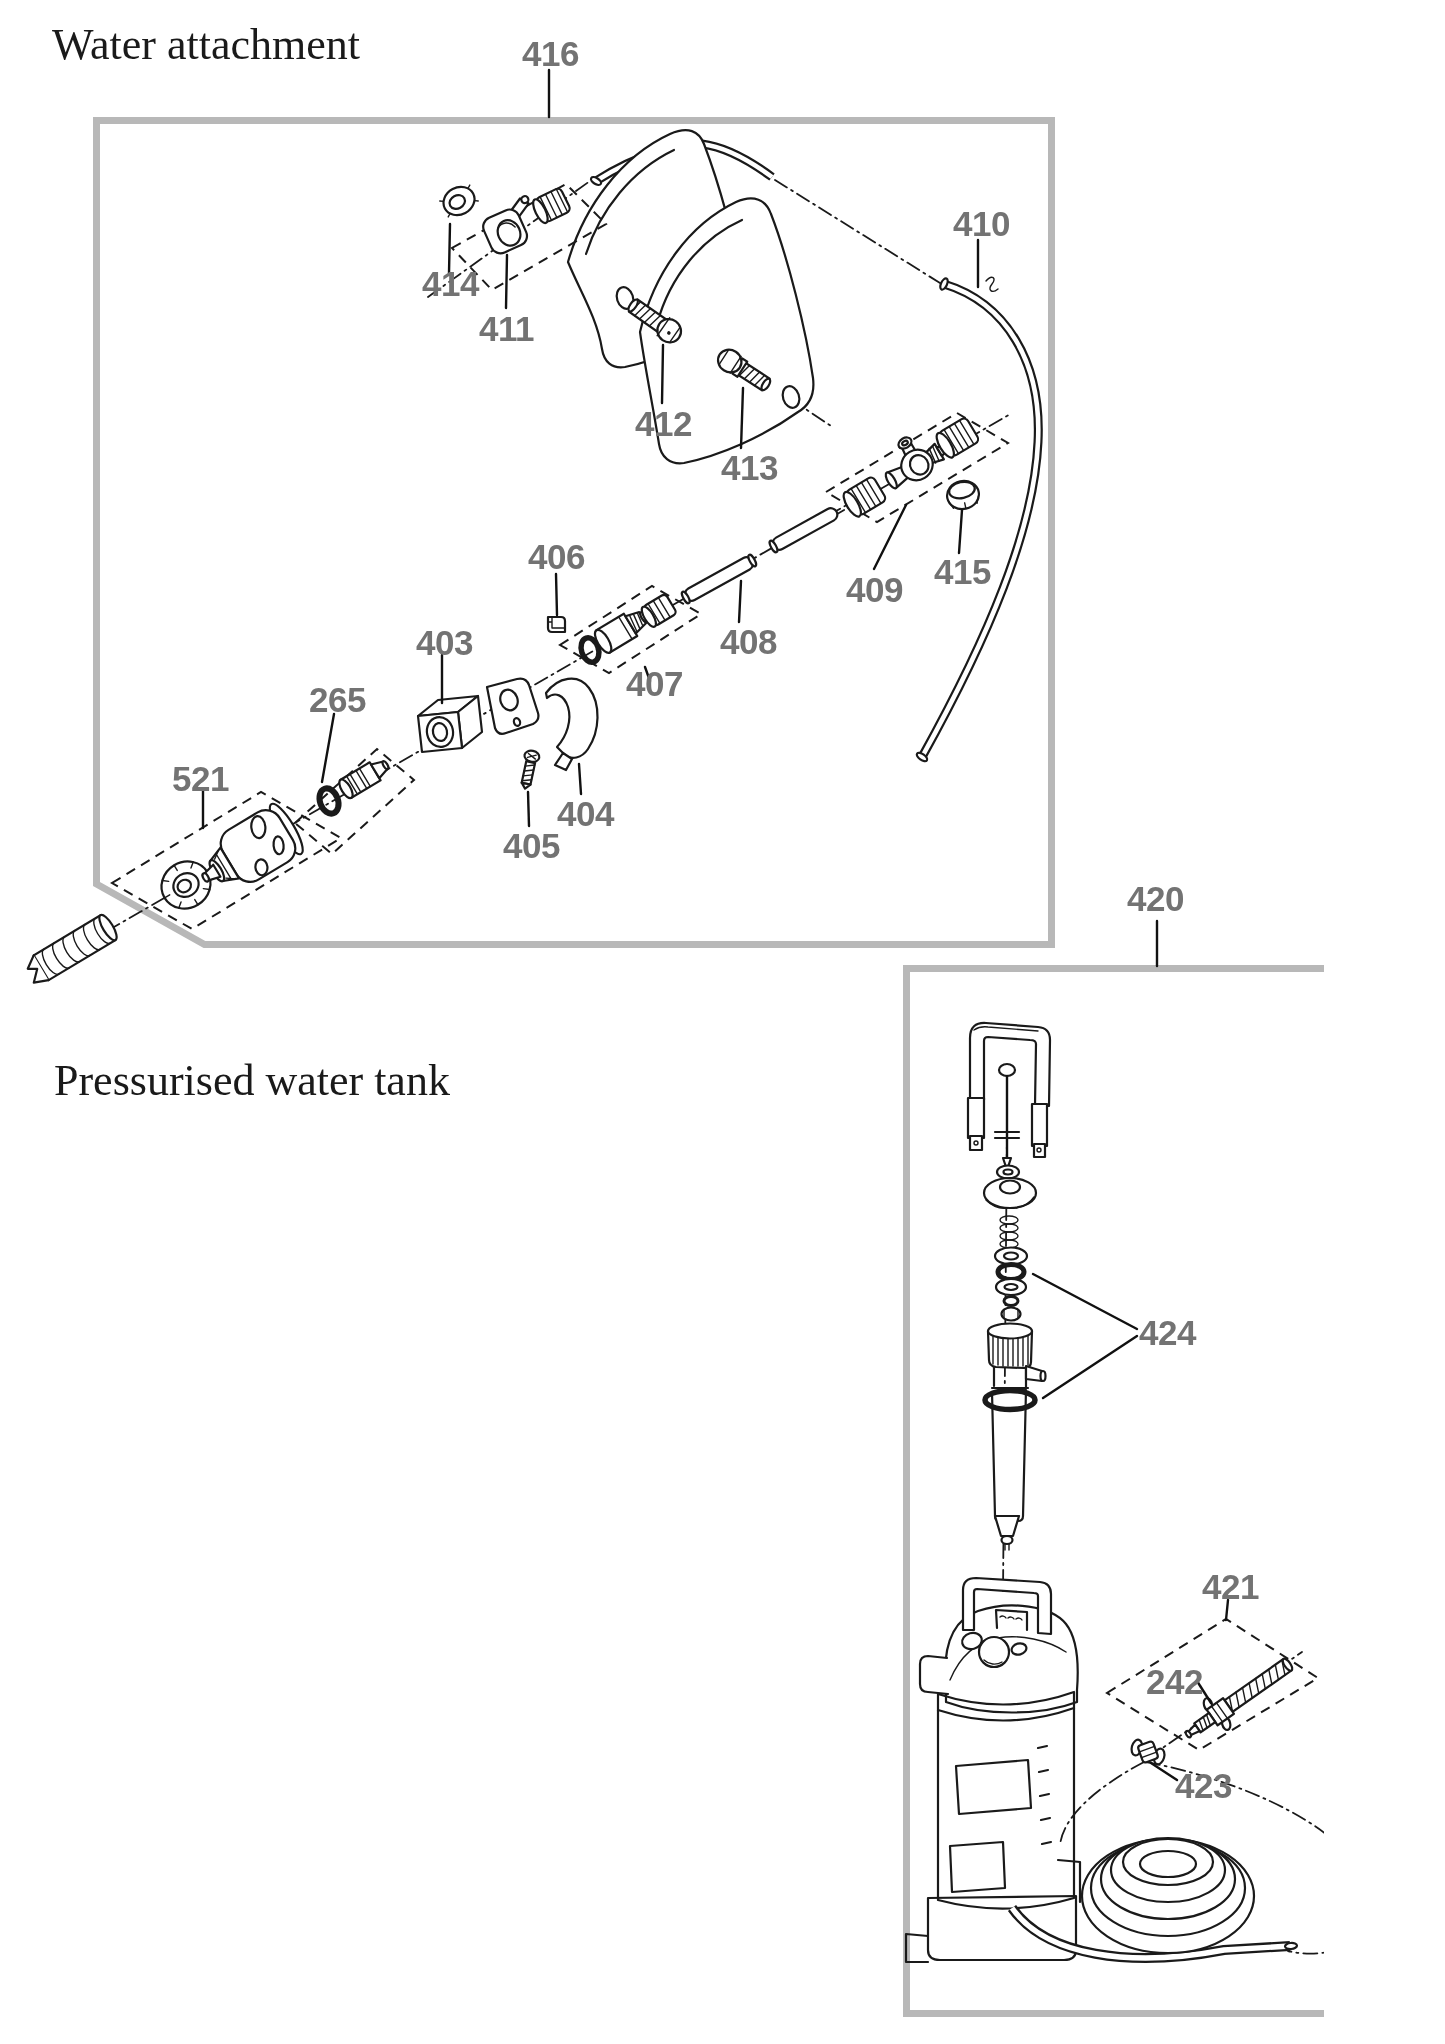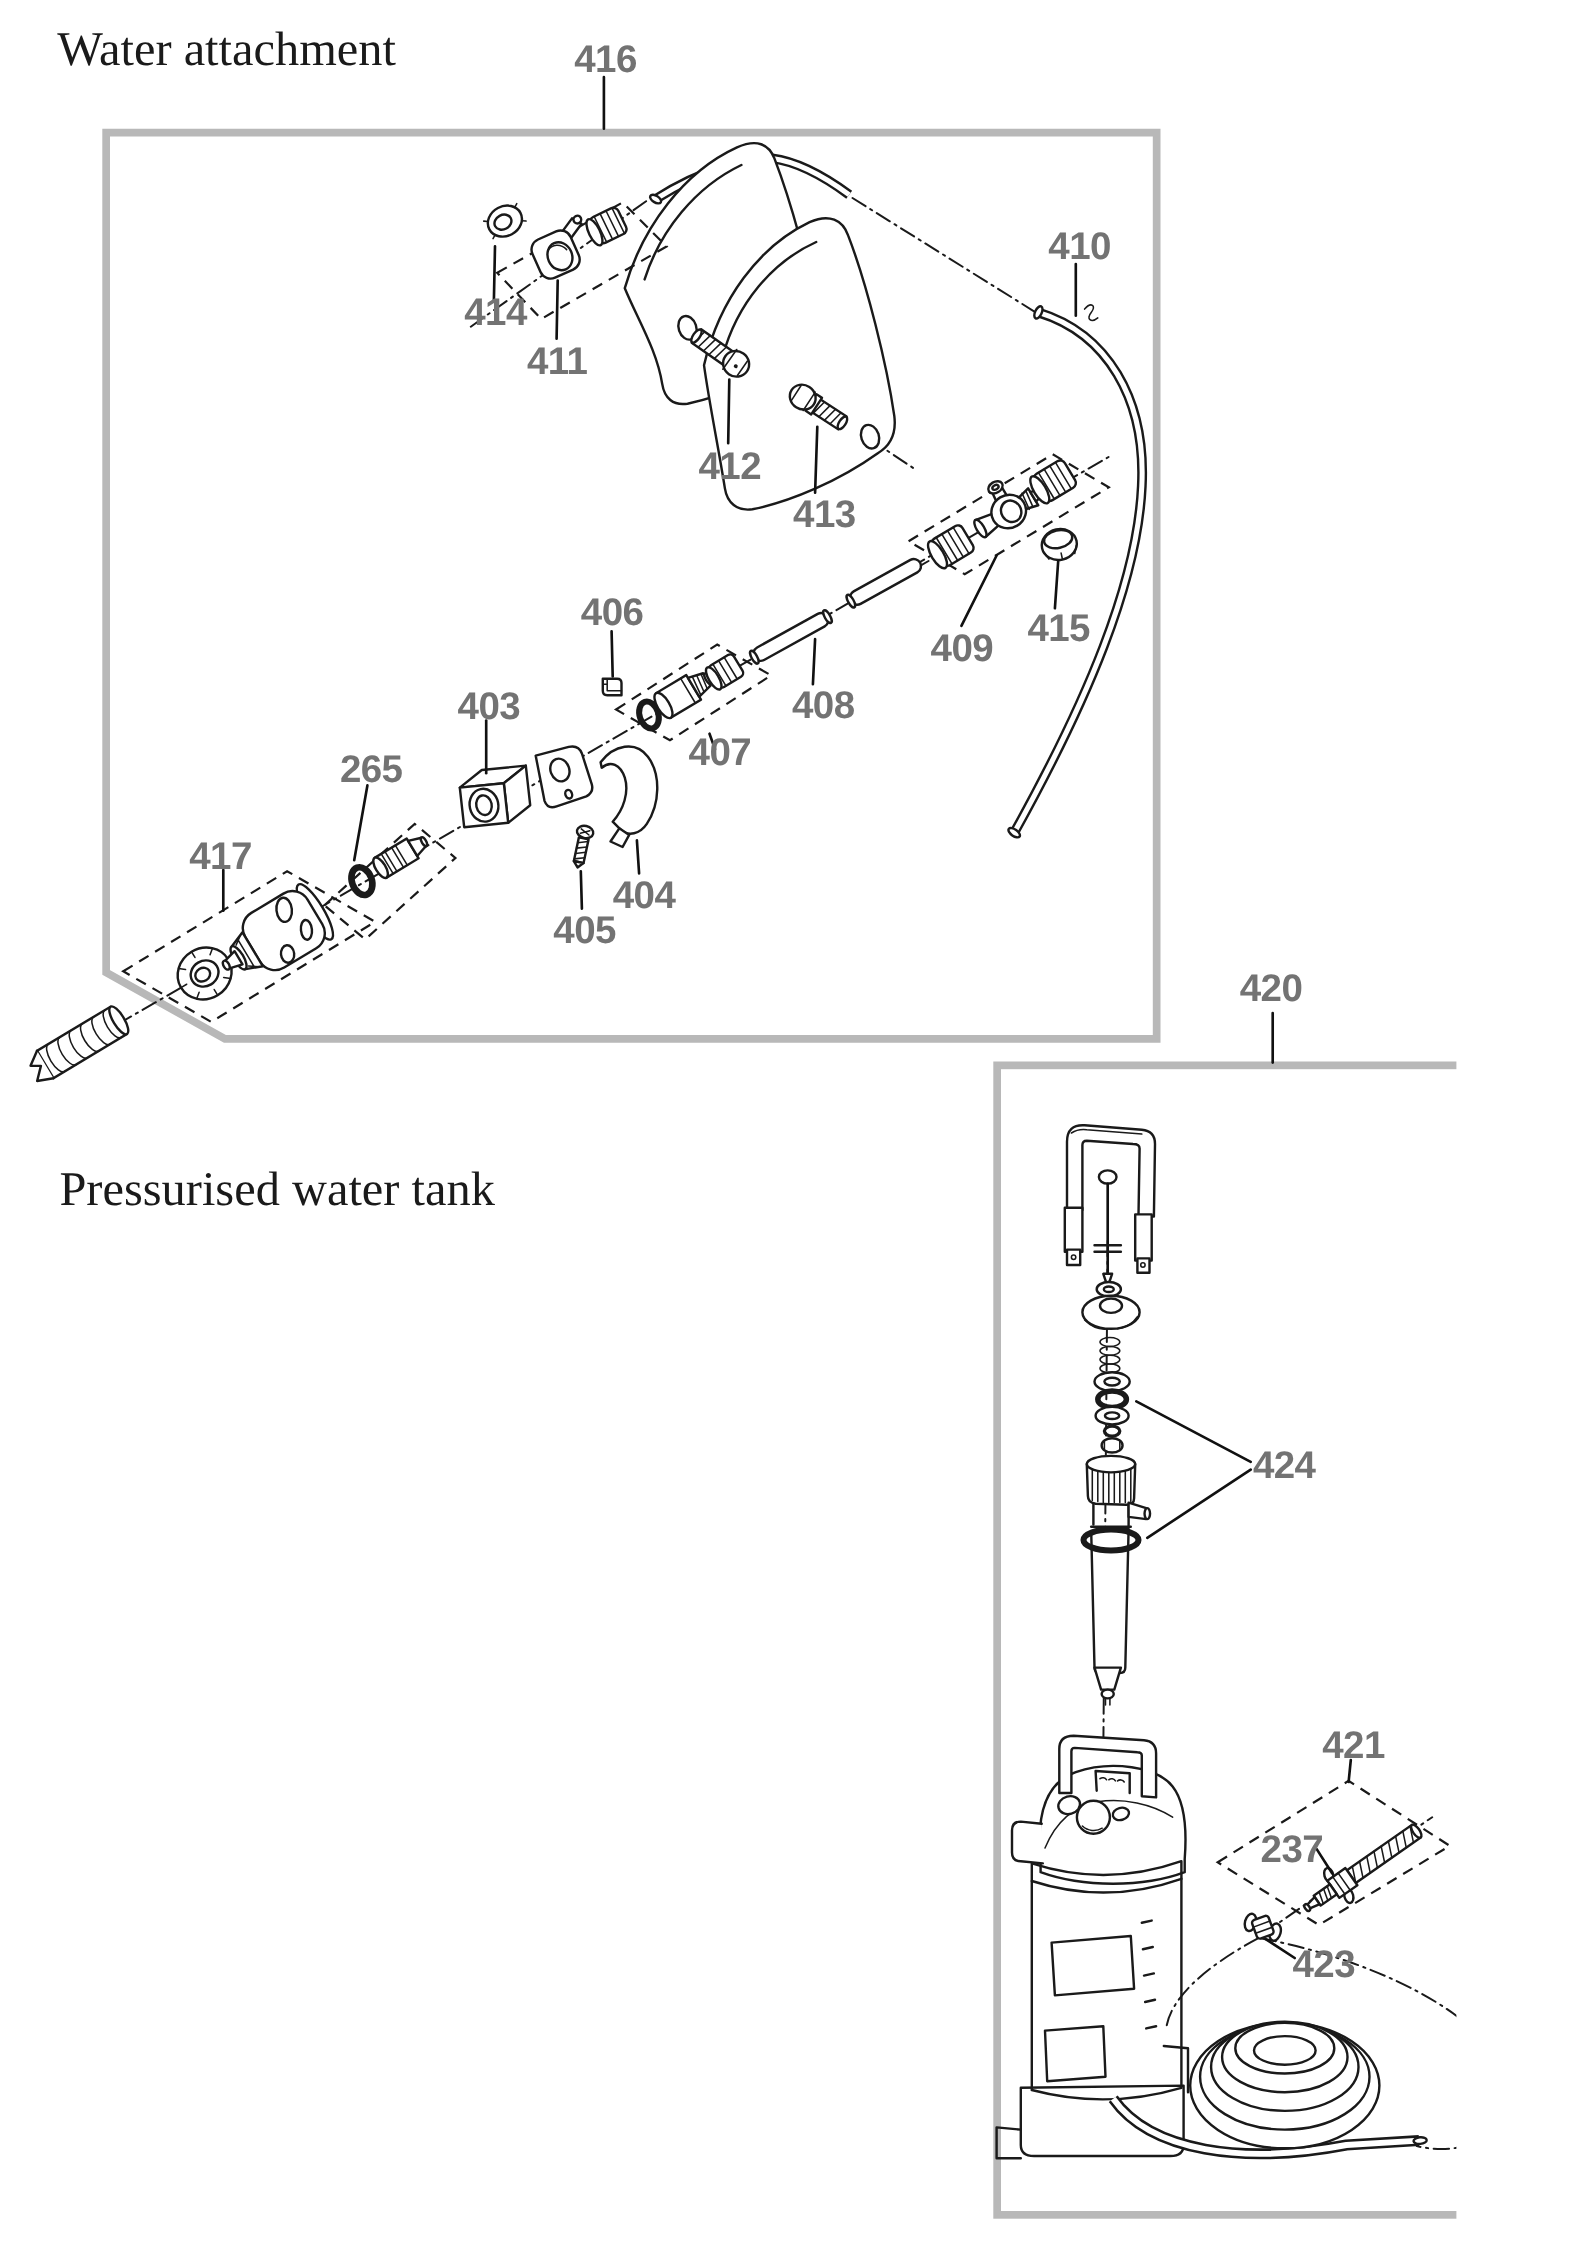--- a/index.html
+++ b/index.html
@@ -383,21 +383,21 @@
   <div class="pl" style="left:953px;top:206px">410</div>
   <div class="pl" style="left:635px;top:406px">412</div>
   <div class="pl" style="left:721px;top:450px">413</div>
   <div class="pl" style="left:846px;top:572px">409</div>
   <div class="pl" style="left:934px;top:554px">415</div>
   <div class="pl" style="left:528px;top:539px">406</div>
   <div class="pl" style="left:720px;top:624px">408</div>
   <div class="pl" style="left:416px;top:625px">403</div>
   <div class="pl" style="left:309px;top:682px">265</div>
   <div class="pl" style="left:626px;top:666px">407</div>
-  <div class="pl" style="left:172px;top:761px">417</div>
+  <div class="pl" style="left:172px;top:761px">521</div>
   <div class="pl" style="left:557px;top:796px">404</div>
   <div class="pl" style="left:503px;top:828px">405</div>
   <div class="pl" style="left:1127px;top:881px">420</div>
   <div class="pl" style="left:1139px;top:1315px">424</div>
   <div class="pl" style="left:1202px;top:1569px">421</div>
-  <div class="pl" style="left:1146px;top:1664px">237</div>
+  <div class="pl" style="left:1146px;top:1664px">242</div>
   <div class="pl" style="left:1175px;top:1768px">423</div>
 </div>
 
 </body></html>

